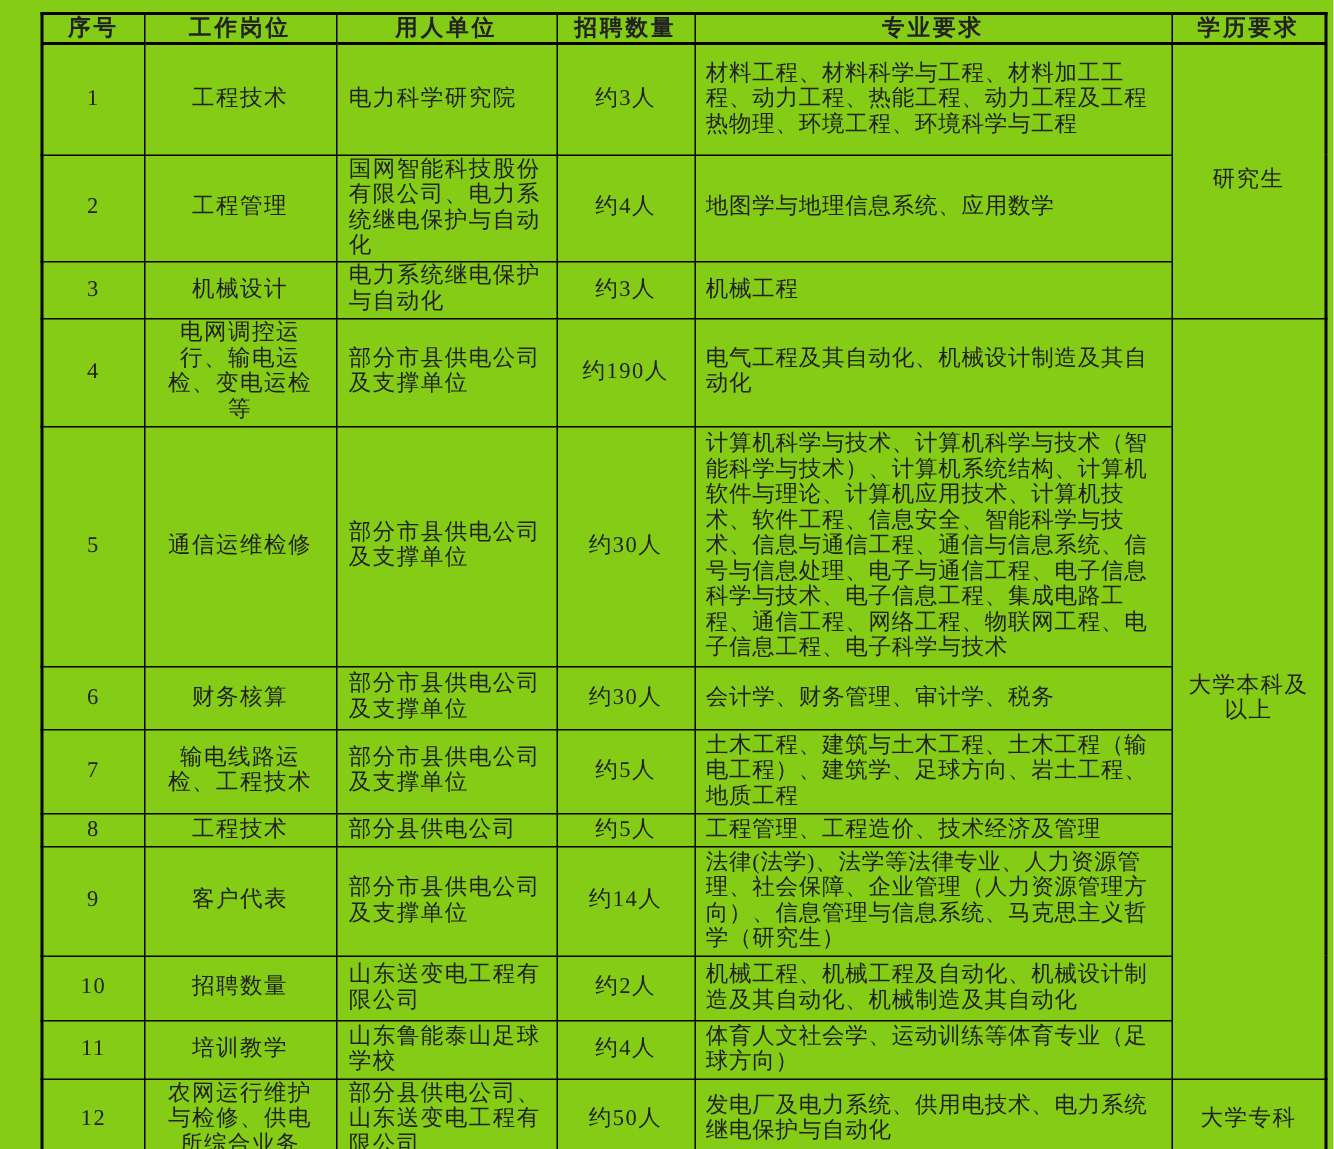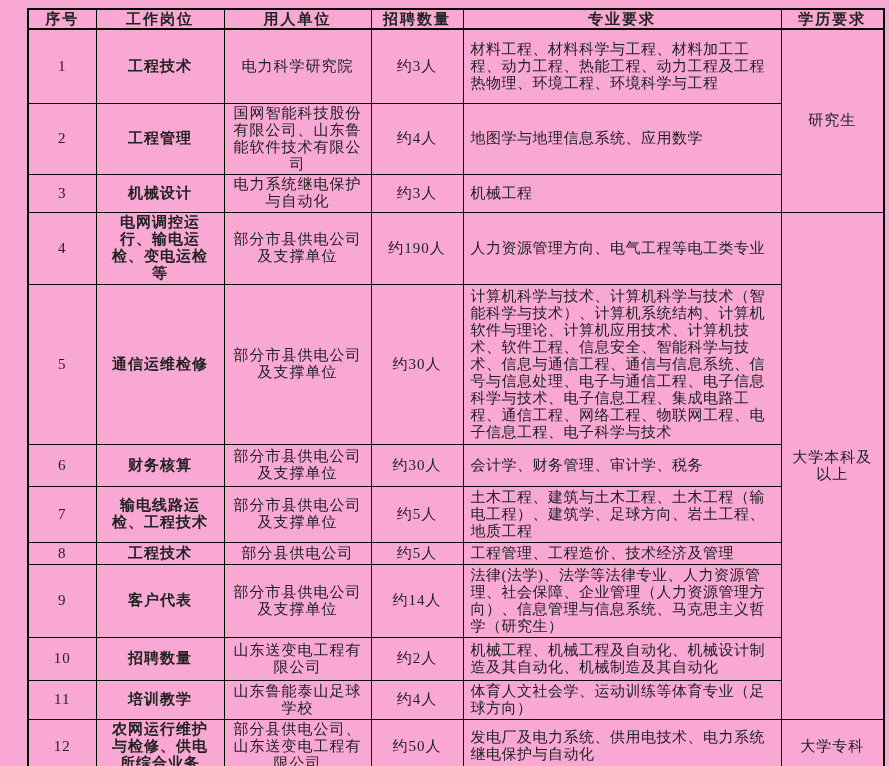--- a/index.html
+++ b/index.html
@@ -2,21 +2,21 @@
 <html><head>
 <meta charset="utf-8">
 <style>
   html,body{
     margin:0; padding:0;
     width:889px; height:766px;
     background:#ffffff;
     font-family:"Liberation Serif","DejaVu Serif",serif;
     -webkit-font-smoothing:none;
   }
-  .page{ position:relative; width:889px; height:766px; background:#f9a8d4; }
+  .page{ position:relative; width:889px; height:766px; background:#84cc16; }
   table.recruit{
     position:absolute; left:27px; top:8px;
     width:856px;
     border-collapse:collapse;
     table-layout:fixed;
     border:2px solid #000000;
     color:#222222;
   }
   col.w-no{width:68px;}
   col.w-pos{width:128px;}
@@ -37,22 +37,22 @@
   td{
     border:1px solid #000000;
     font-size:15px;
     line-height:17px;
     letter-spacing:1px;
     padding:0;
     vertical-align:middle;
     overflow-wrap:break-word;
   }
   td.c-no, td.c-count, td.c-edu{ text-align:center; }
-  td.c-pos{ text-align:center; padding:1px 14px;font-weight:bold; }
-  td.c-emp{ text-align:center; padding:1px 8px; }
+  td.c-pos{ text-align:center; padding:1px 14px; }
+  td.c-emp{ padding:1px 8px; }
   td.c-majors{
     text-align:left;
     padding:2px 4px 2px 7px;
     letter-spacing:0.5px;
   }
   td.c-edu{ padding:1px 8px; }
 
   tr.hdr{ height:18px; }
   tr.r1{ height:74px; }
   tr.r2{ height:66px; }
@@ -95,37 +95,37 @@
         <td class="c-no">1</td>
         <td class="c-pos">工程技术</td>
         <td class="c-emp">电力科学研究院</td>
         <td class="c-count">约3人</td>
         <td class="c-majors">材料工程、材料科学与工程、材料加工工程、动力工程、热能工程、动力工程及工程热物理、环境工程、环境科学与工程</td>
         <td class="c-edu" rowspan="3">研究生</td>
       </tr>
       <tr class="r2">
         <td class="c-no">2</td>
         <td class="c-pos">工程管理</td>
-        <td class="c-emp">国网智能科技股份有限公司、山东鲁能软件技术有限公司</td>
+        <td class="c-emp">国网智能科技股份有限公司、电力系统继电保护与自动化</td>
         <td class="c-count">约4人</td>
         <td class="c-majors">地图学与地理信息系统、应用数学</td>
       </tr>
       <tr class="r3">
         <td class="c-no">3</td>
         <td class="c-pos">机械设计</td>
         <td class="c-emp">电力系统继电保护与自动化</td>
         <td class="c-count">约3人</td>
         <td class="c-majors">机械工程</td>
       </tr>
       <tr class="r4">
         <td class="c-no">4</td>
         <td class="c-pos">电网调控运行、输电运检、变电运检等</td>
         <td class="c-emp">部分市县供电公司及支撑单位</td>
         <td class="c-count">约190人</td>
-        <td class="c-majors">人力资源管理方向、电气工程等电工类专业</td>
+        <td class="c-majors">电气工程及其自动化、机械设计制造及其自动化</td>
         <td class="c-edu" rowspan="8">大学本科及以上</td>
       </tr>
       <tr class="r5">
         <td class="c-no">5</td>
         <td class="c-pos">通信运维检修</td>
         <td class="c-emp">部分市县供电公司及支撑单位</td>
         <td class="c-count">约30人</td>
         <td class="c-majors">计算机科学与技术、计算机科学与技术（智能科学与技术）、计算机系统结构、计算机软件与理论、计算机应用技术、计算机技术、软件工程、信息安全、智能科学与技术、信息与通信工程、通信与信息系统、信号与信息处理、电子与通信工程、电子信息科学与技术、电子信息工程、集成电路工程、通信工程、网络工程、物联网工程、电子信息工程、电子科学与技术</td>
       </tr>
       <tr class="r6">

